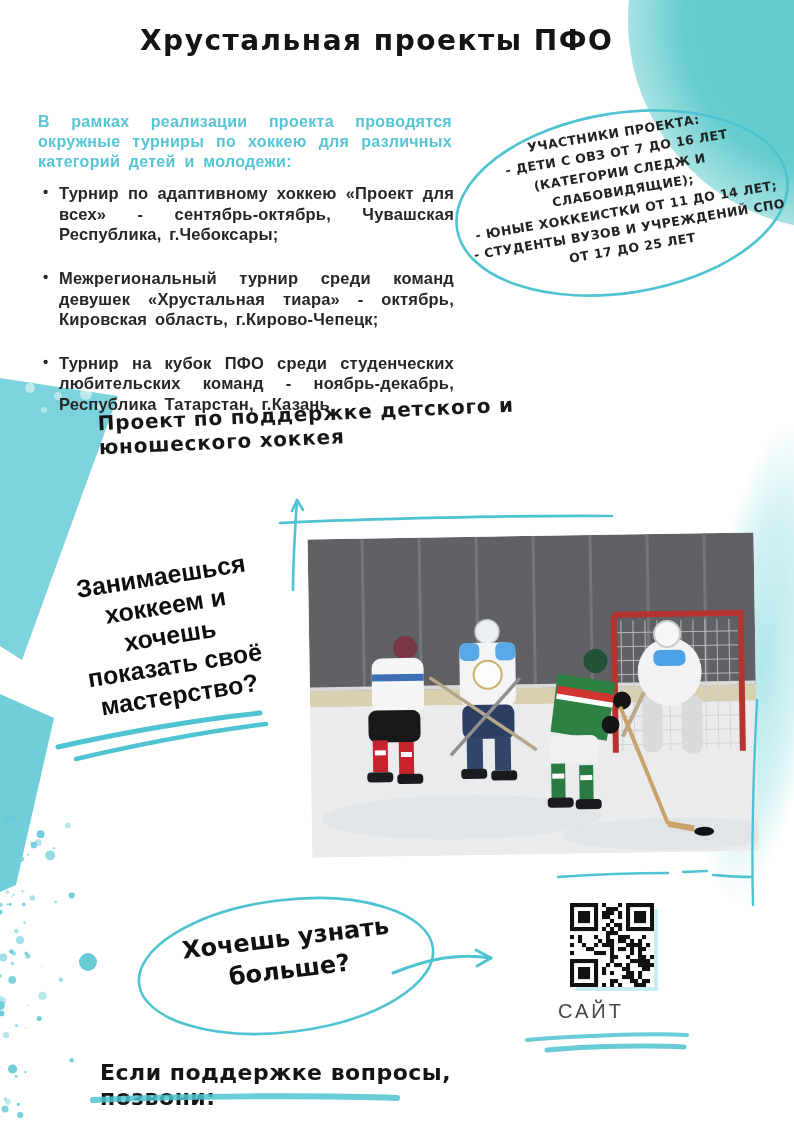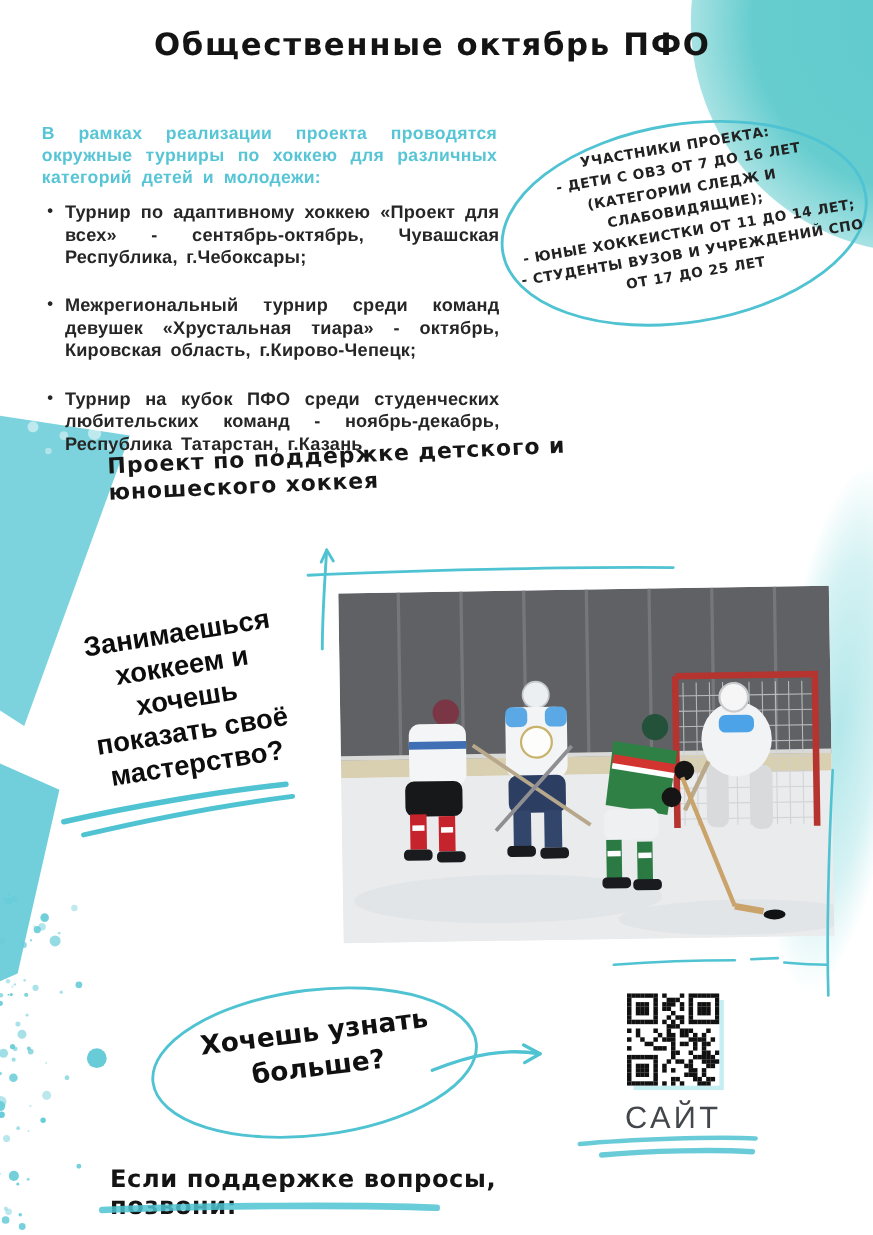--- a/index.html
+++ b/index.html
@@ -56,22 +56,22 @@
     transform:rotate(-9deg);font-size:25px;font-weight:700;line-height:1.2;color:#0d0d0d;}
   
   .photo{position:absolute;left:310px;top:536px;width:446px;height:318px;
     transform:rotate(-.9deg);overflow:hidden;background:#e9ebed;}
   
   .oval2-text{position:absolute;left:155px;top:922px;width:265px;text-align:center;
     transform:rotate(-7deg);font-family:"DejaVu Sans",sans-serif;
     font-size:24px;font-weight:600;line-height:1.35;color:#101010;}
   .qr-box{position:absolute;left:570px;top:903px;width:84px;height:84px;background:#fff;
     box-shadow:5px 5px 0 -1px #c4eef2;}
-  .qr-label{position:absolute;left:558px;top:1000px;width:108px;text-align:center;
-    font-size:28px;font-weight:500;letter-spacing:3px;color:#43474b;}
+  .qr-label{position:absolute;left:558px;top:1000px;width:108px;
+    font-size:20px;font-weight:500;letter-spacing:3px;color:#43474b;}
   .footer-text{position:absolute;left:100px;top:1060px;width:420px;
     font-family:"DejaVu Sans",sans-serif;font-size:22px;font-weight:600;
     letter-spacing:.5px;color:#141414;}
 </style>
 </head>
 <body>
 
 <div id="poster">
 
   <div class="blob"></div>
@@ -144,21 +144,21 @@
         <circle cx="71.7" cy="215.3" r="3.1" fill="#68ccd8" opacity="0.91"></circle>
         <circle cx="32.3" cy="218.0" r="2.8" fill="#68ccd8" opacity="0.57"></circle>
         <circle cx="42.4" cy="315.8" r="4.1" fill="#68ccd8" opacity="0.45"></circle>
         <circle cx="26.2" cy="273.2" r="1.8" fill="#68ccd8" opacity="0.85"></circle>
         <circle cx="50.1" cy="175.4" r="5.0" fill="#68ccd8" opacity="0.70"></circle>
         <circle cx="3.2" cy="277.5" r="4.1" fill="#68ccd8" opacity="0.62"></circle>
         <circle cx="25.9" cy="348.1" r="0.9" fill="#68ccd8" opacity="0.46"></circle>
       </g>
   </svg>
 
-  <div class="page-title">Общественные октябрь ПФО</div>
+  <div class="page-title">Хрустальная проекты ПФО</div>
 
   <div class="intro">В рамках реализации проекта проводятся окружные турниры по хоккею для различных категорий детей и молодежи:</div>
 
   <ul class="tournaments">
     <li>
       <span class="dot">•</span>
       <span>Турнир по адаптивному хоккею «Проект для всех» - сентябрь-октябрь, Чувашская Республика, г.Чебоксары;</span>
     </li>
     <li>
       <span class="dot">•</span>

